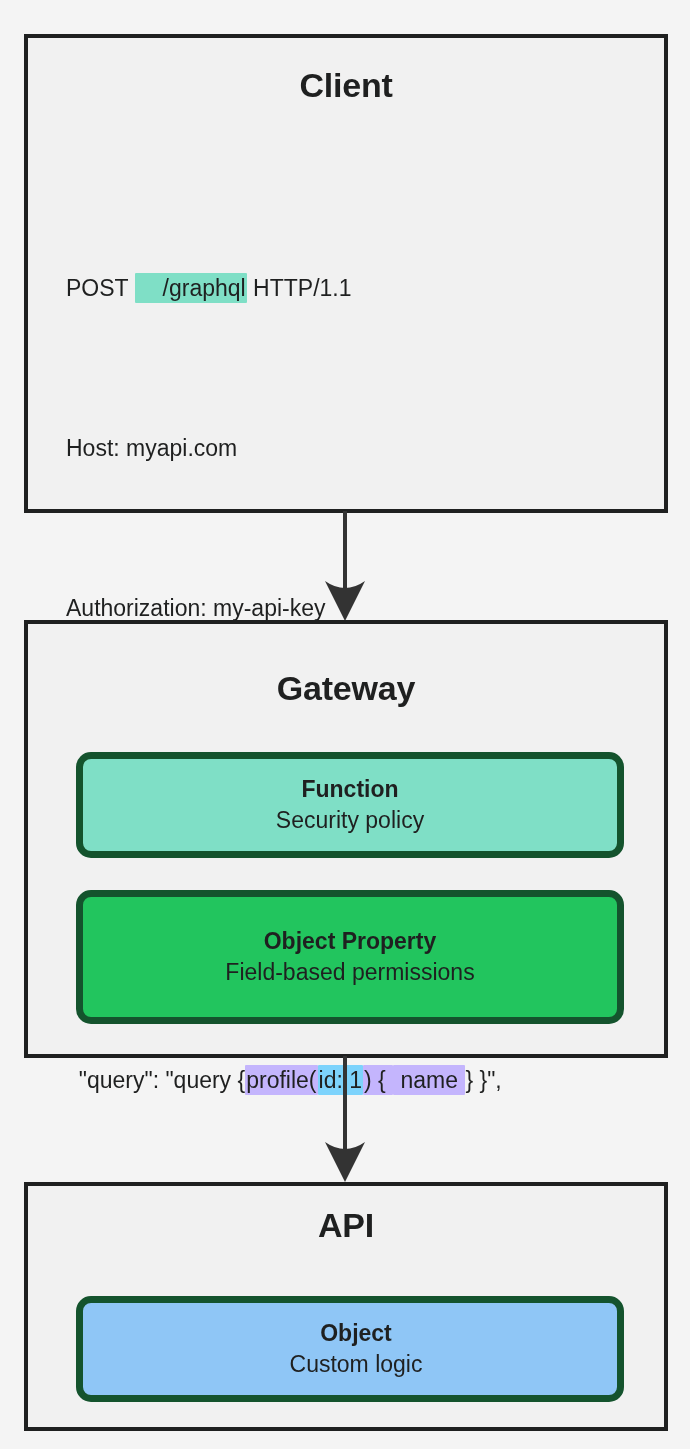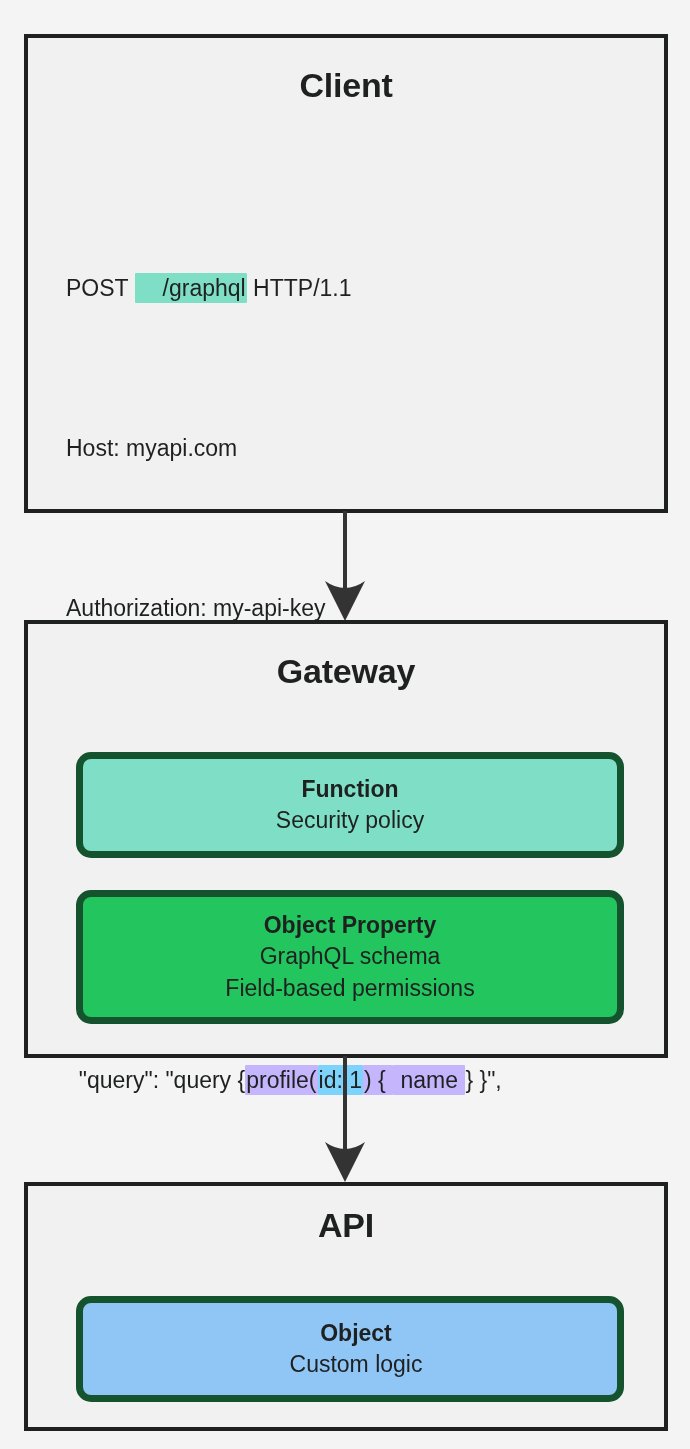--- a/index.html
+++ b/index.html
@@ -38,21 +38,21 @@
     letter-spacing: -0.2px;
     color: #1f2020;
     line-height: 1;
   }
 
   #client-box  { left: 24px;  top: 26px;   width: 644px; height: 479px; }
   #gateway-box { left: 24px;  top: 612px;  width: 644px; height: 438px; }
   #api-box     { left: 24px;  top: 1174px; width: 644px; height: 249px; }
 
   #client-box  .container-title { margin-top: 30px; }
-  #gateway-box .container-title { margin-top: 30px; }
+  #gateway-box .container-title { margin-top: 47px; }
   #api-box     .container-title { margin-top: 22px; }
 
   
   .req-block {
     position: absolute;
     left: 38px;
     top: 110px;
     font-size: 23px;
     line-height: 40px;
     color: #1f2020;
@@ -139,21 +139,20 @@
   <div class="container-box" id="gateway-box">
     <div class="container-title">Gateway</div>
 
     <div class="card card-teal" id="card-function">
       <div class="card-title">Function</div>
       <div class="card-line">Security policy</div>
     </div>
 
     <div class="card card-pink" id="card-object-property">
       <div class="card-title">Object Property</div>
-      <div class="card-line">GraphQL schema</div>
       <div class="card-line">Field-based permissions</div>
     </div>
   </div>
 
   <svg class="arrow" id="arrow-gateway-api" width="50" height="130" viewBox="0 0 50 130">
     <line x1="25" y1="0" x2="25" y2="104" stroke="#333333" stroke-width="4"></line>
     <path d="M 25 126 L 5 86 Q 25 100 45 86 Z" fill="#333333"></path>
   </svg>
 
   <div class="container-box" id="api-box">

